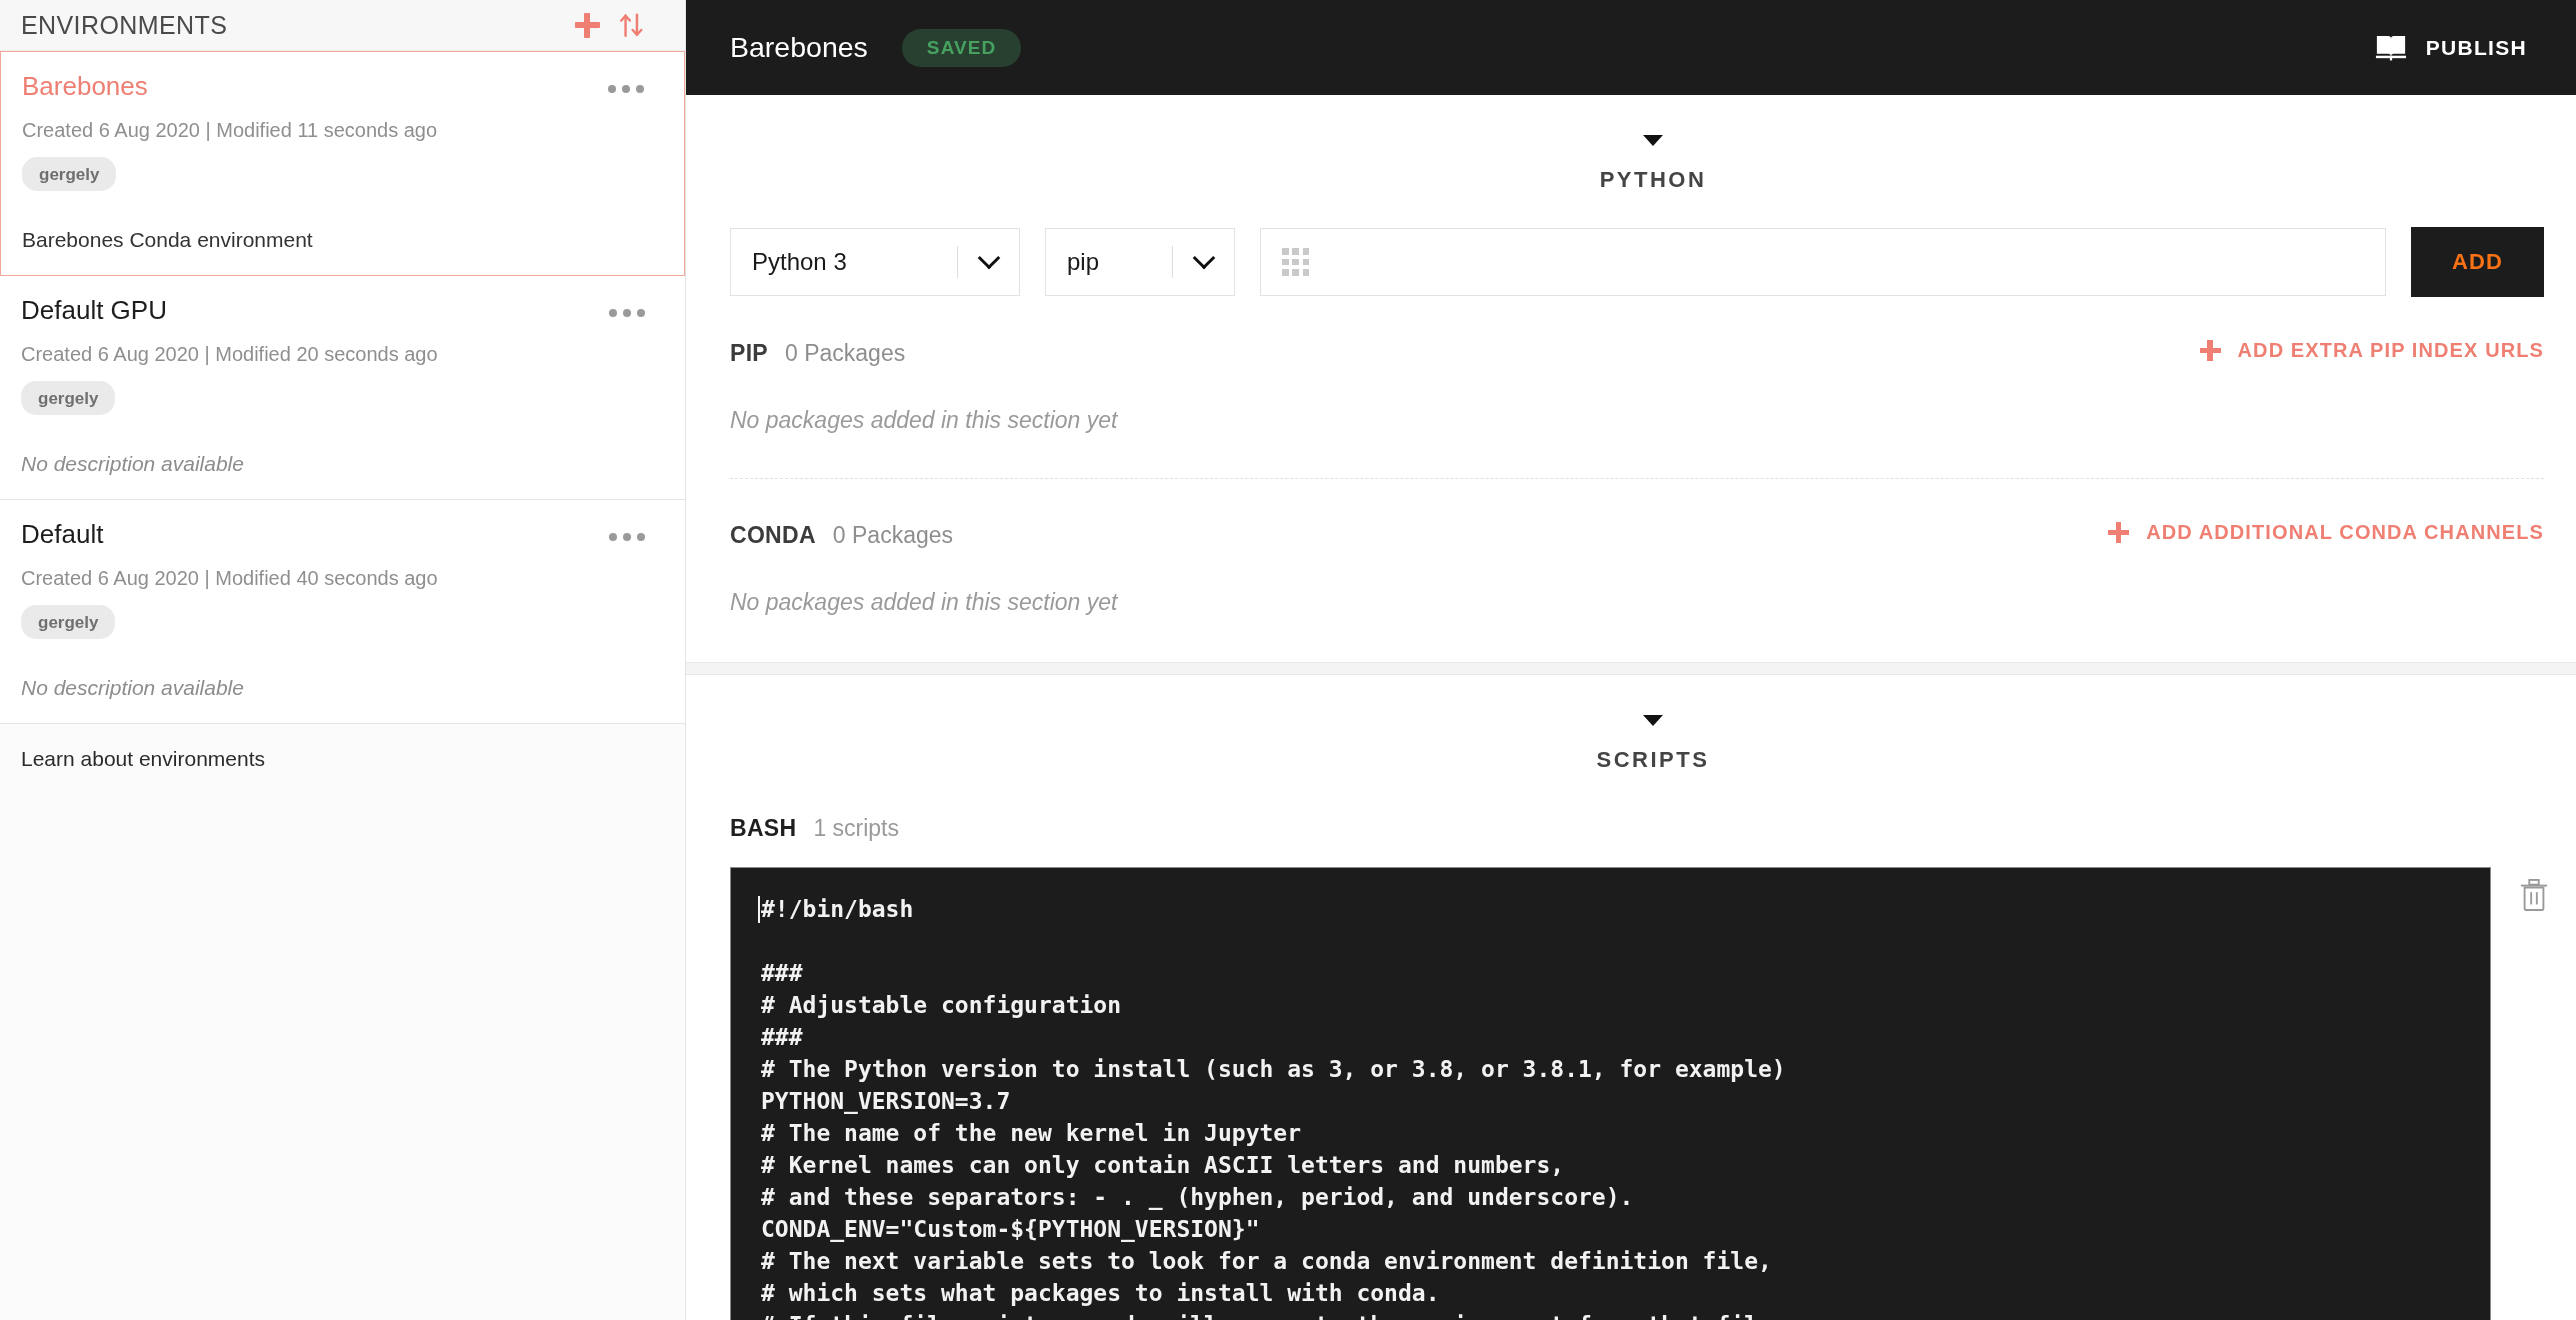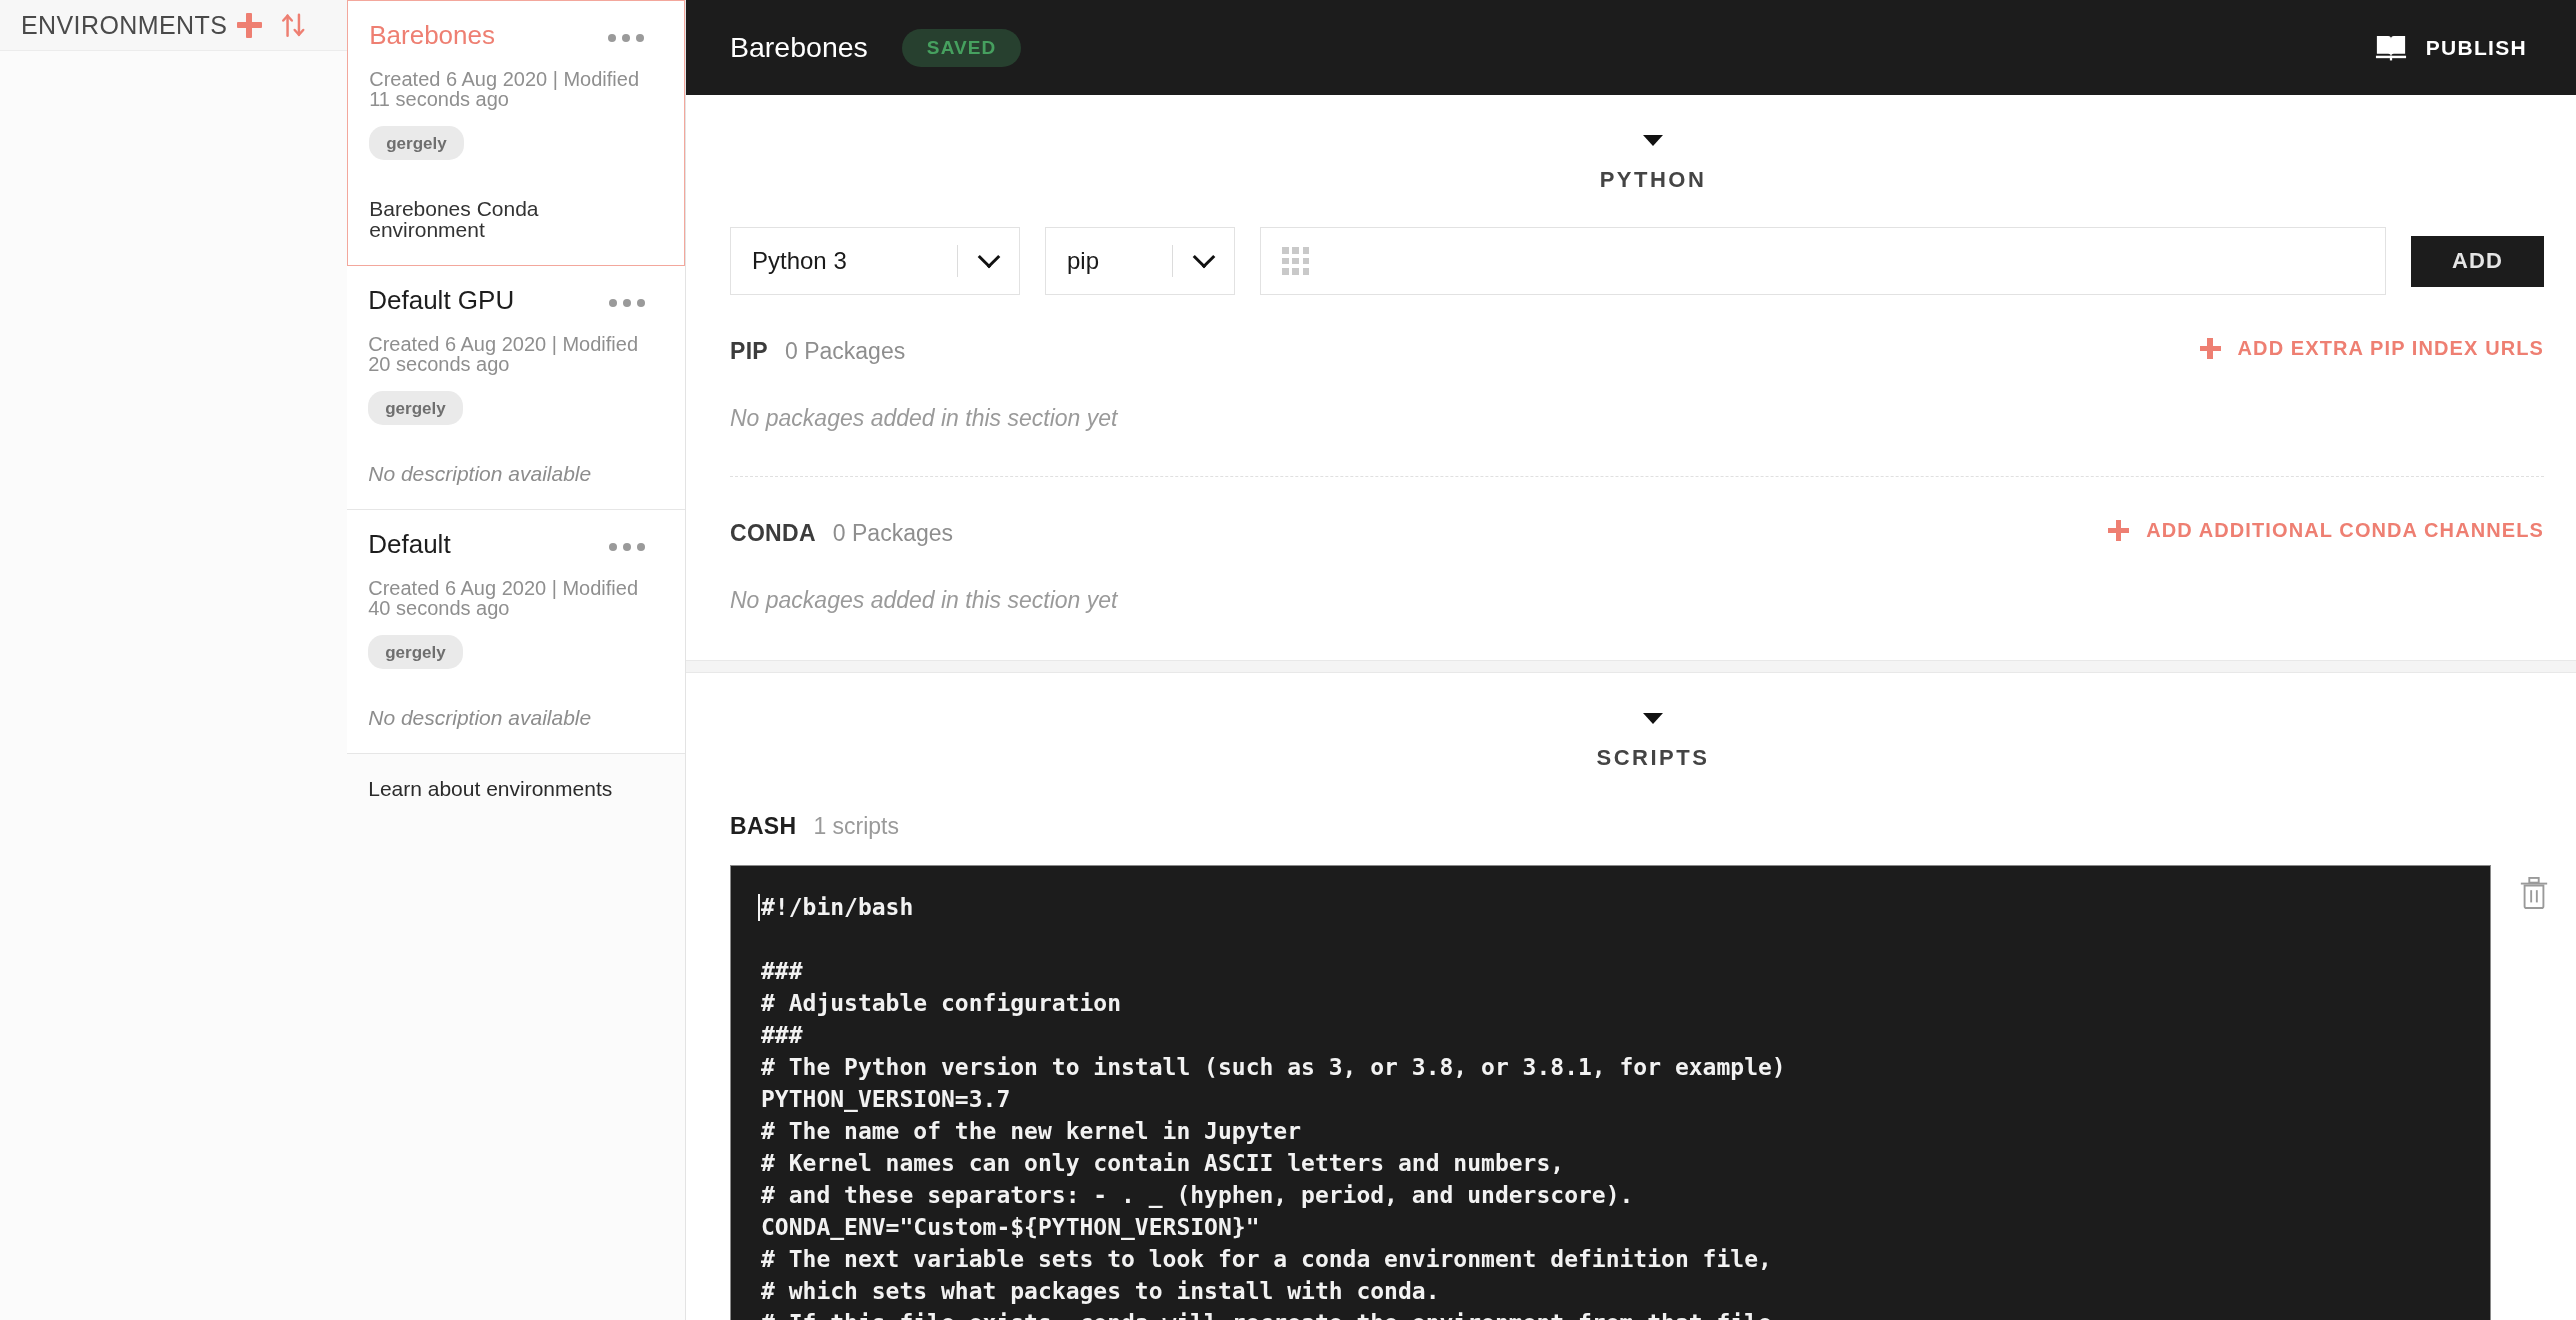--- a/index.html
+++ b/index.html
@@ -12,21 +12,21 @@
   }
   .app { display: flex; width: 2576px; height: 1320px; }
 
   
   .sidebar {
     width: 686px;
     height: 1320px;
     background: #fbfbfb;
     border-right: 1.9px solid #e3e3e3;
     display: flex;
-    flex-direction: row;
+    flex-direction: column;
     position: relative;
   }
   .sidebar-header {
     height: 51px;
     background: #f7f7f7;
     display: flex;
     align-items: center;
     padding: 0 32px 0 21px;
     border-bottom: 0.9px solid #ececec;
     flex: 0 0 51px;
@@ -218,22 +218,22 @@
   }
   .grid-icon i { background: #c9c9c9; display: block; width: 6.6px; height: 6.6px; }
   .pkg-input {
     flex: 1; border: none; outline: none;
     font-size: 24px; color: #1a1a1a;
     font-family: "Liberation Sans", sans-serif;
     background: transparent;
   }
   .pkg-input::placeholder { color: #a9a9a9; }
   .add-btn {
-    width: 133px; height: 51px;
-    background: #1c1c1c; color: #e5e5e5;
+    width: 133px; height: 70px;
+    background: #1c1c1c; color: #f97316;
     border: none; cursor: pointer;
     font-size: 22px; font-weight: bold; letter-spacing: 1.1px;
     font-family: "Liberation Sans", sans-serif;
   }
 
   .pkg-section { padding: 0 32px 0 44px; }
   .pkg-head {
     display: flex; align-items: baseline;
     padding-top: 42px;
   }

